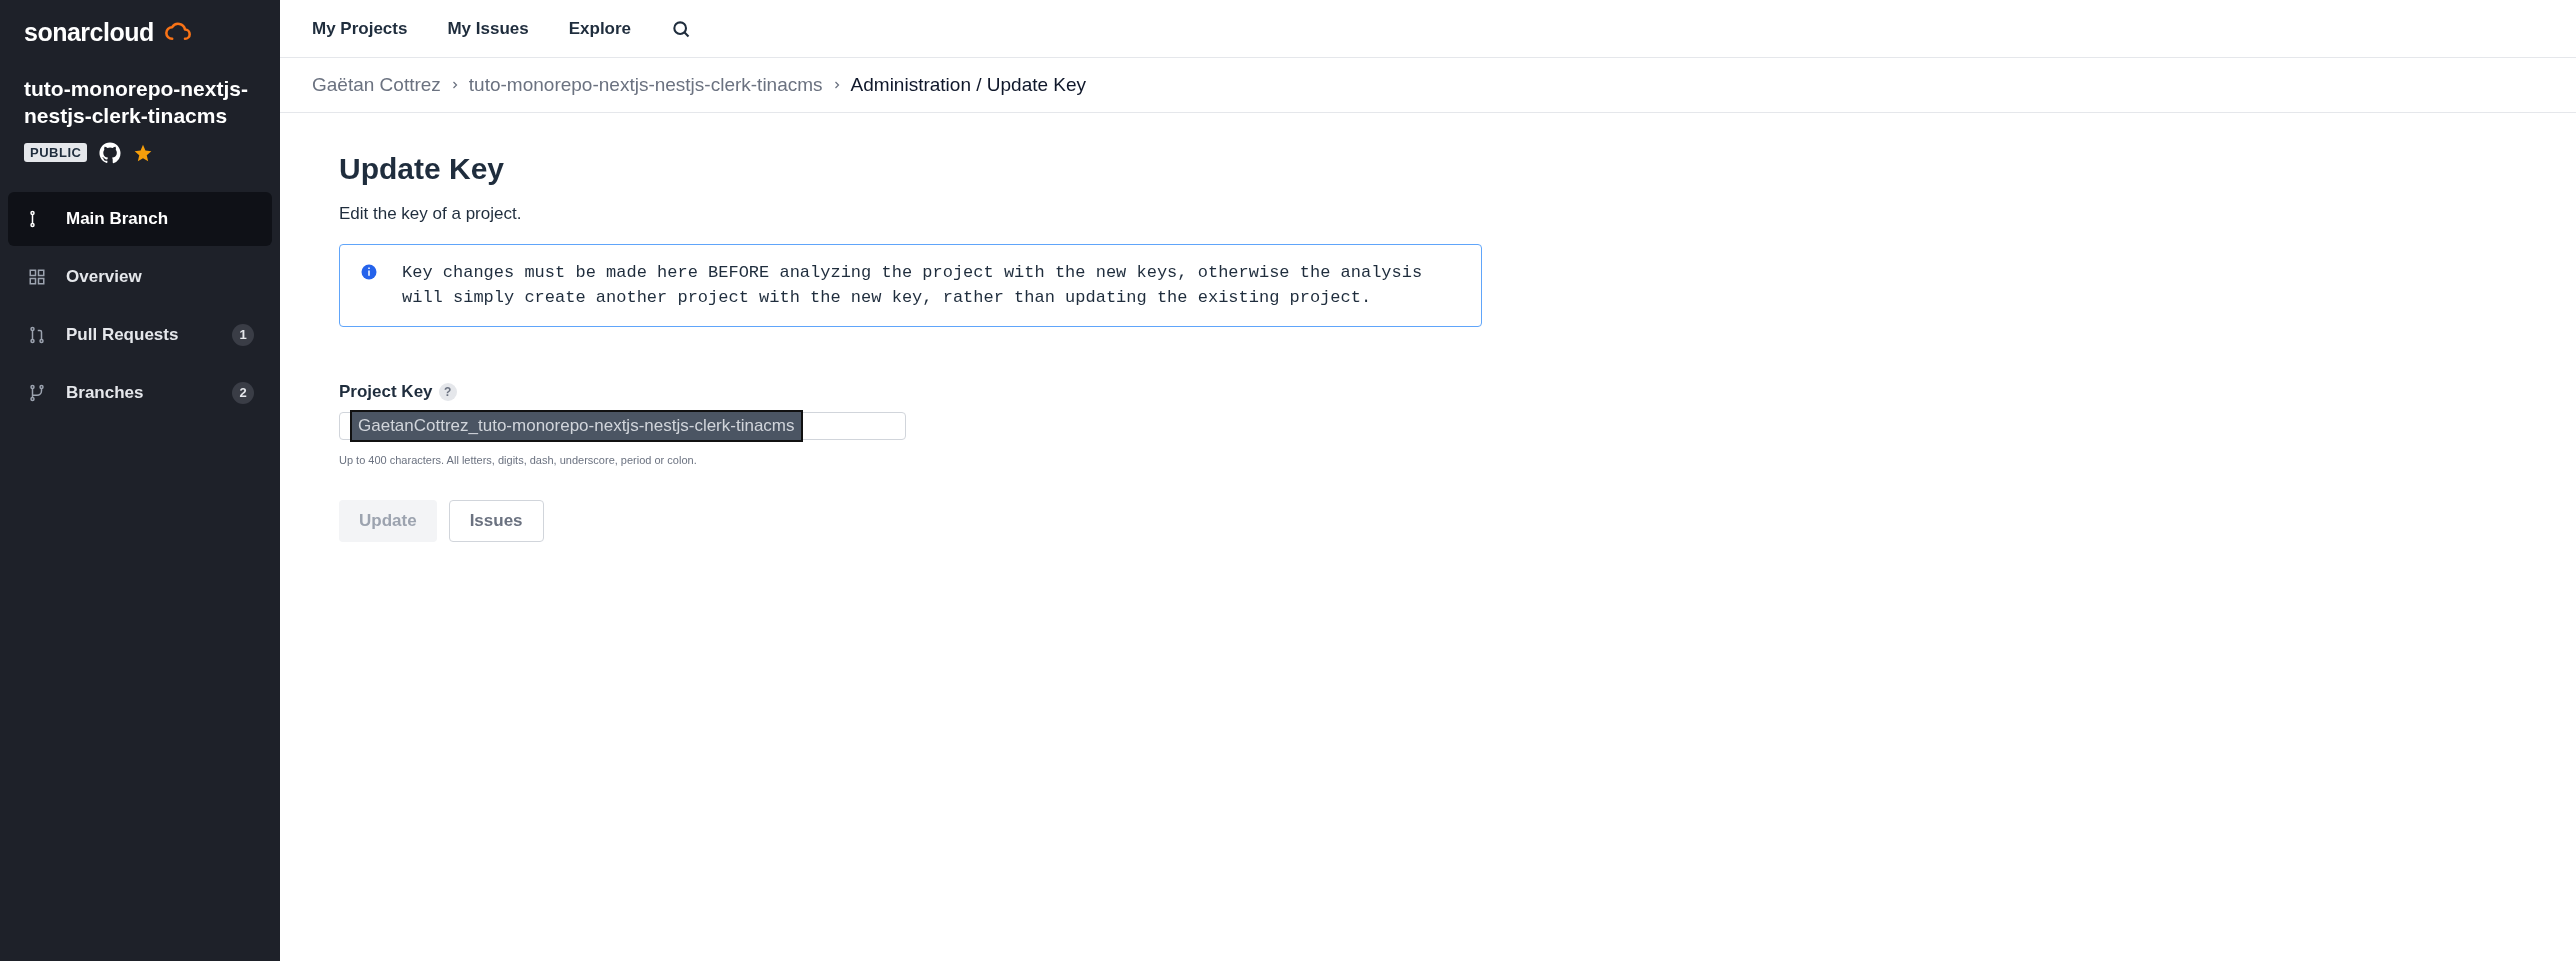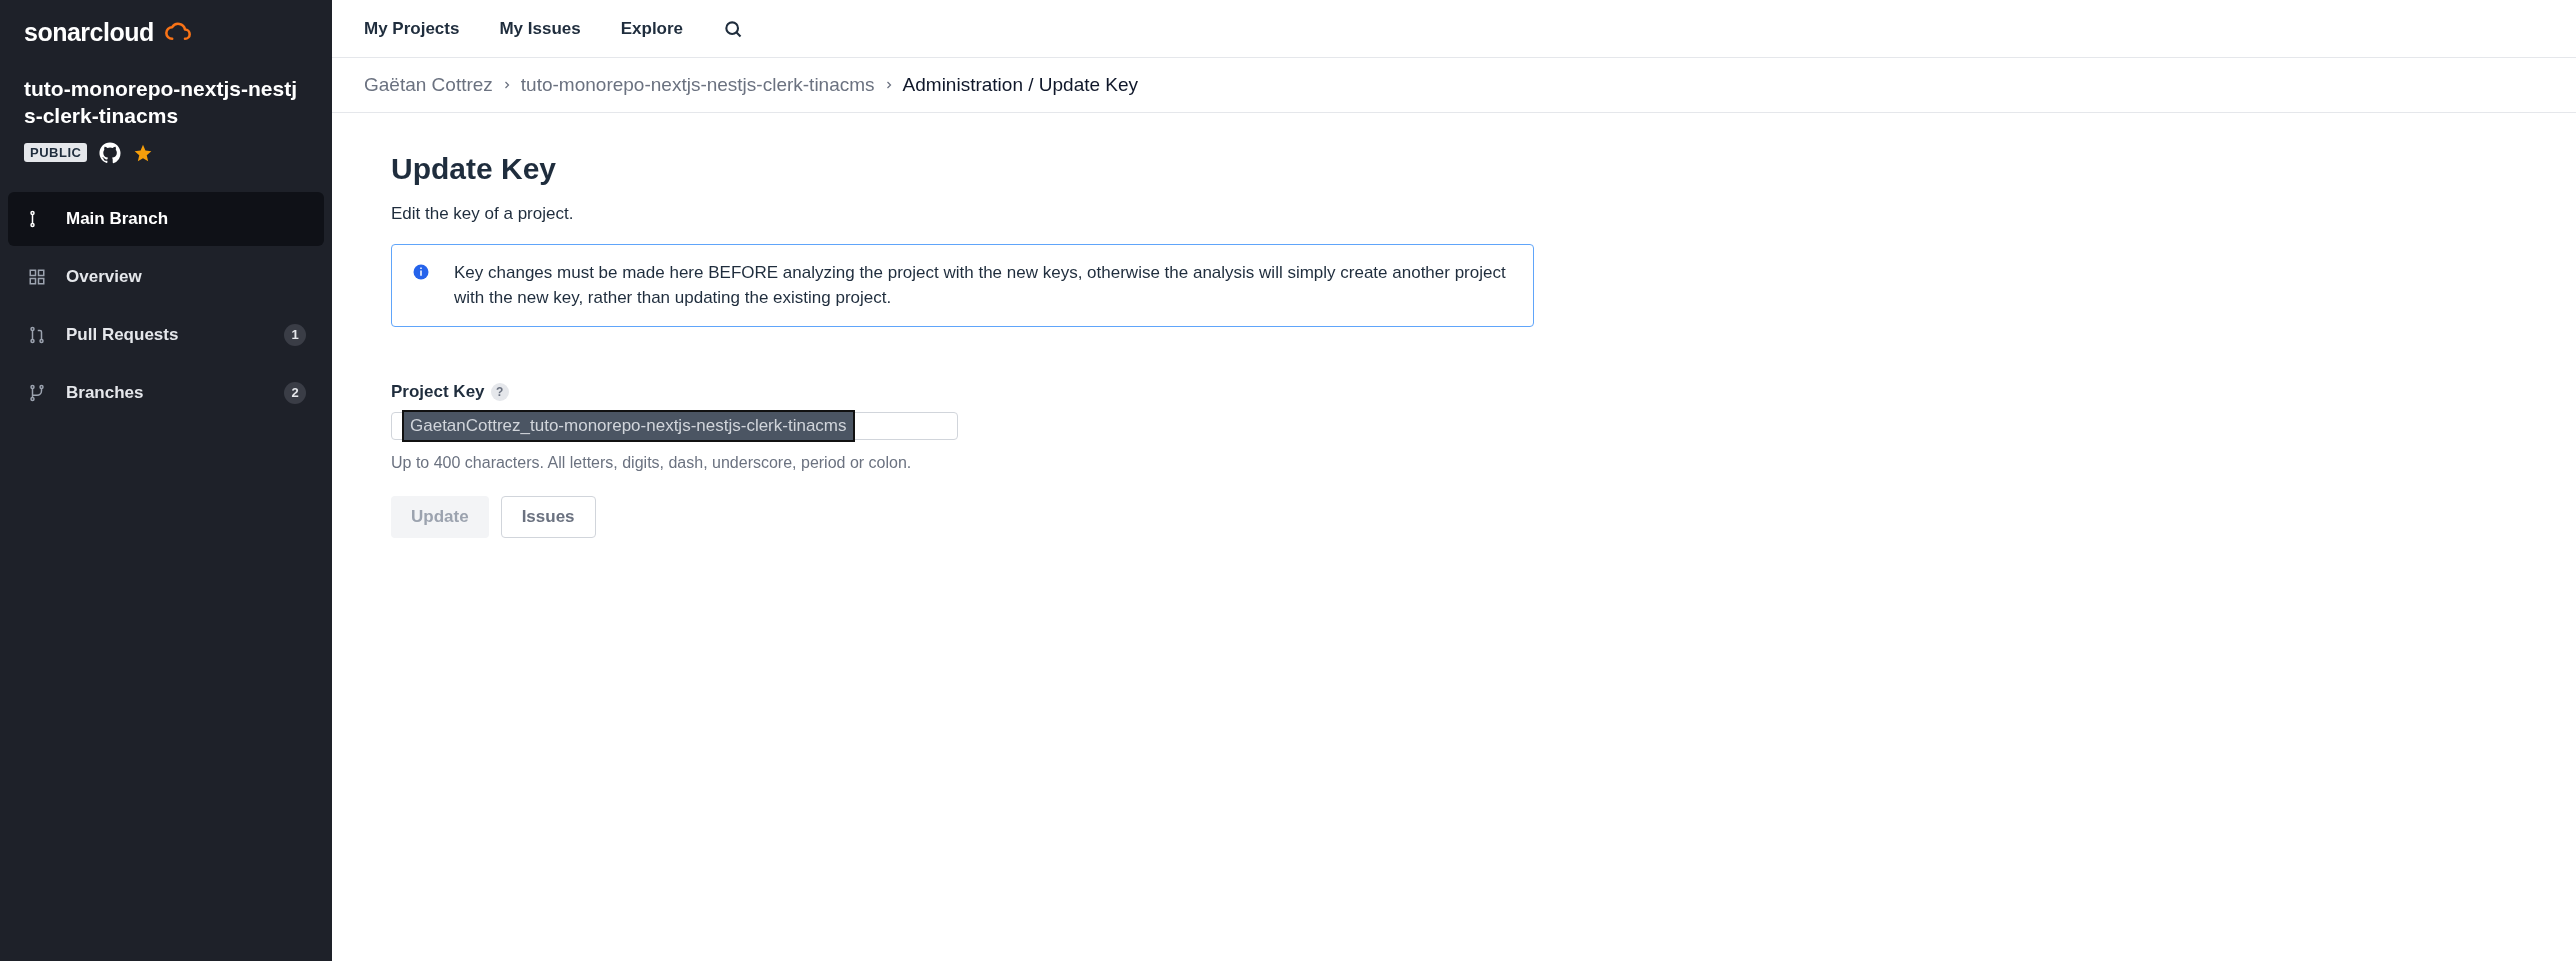--- a/index.html
+++ b/index.html
@@ -5,21 +5,21 @@
   * { box-sizing: border-box; margin: 0; padding: 0; }
   body {
     font-family: -apple-system, BlinkMacSystemFont, "Segoe UI", Helvetica, Arial, sans-serif;
     background: #fff;
     color: #1f2d3d;
   }
   .layout { display: flex; min-height: 100vh; }
 
   
   .sidebar {
-    width: 332px;
+    width: 280px;
     background: #1e2129;
     color: #e5e7eb;
     flex-shrink: 0;
     display: flex;
     flex-direction: column;
   }
   .logo-wrap {
     padding: 18px 24px;
     display: flex;
     align-items: center;
@@ -138,20 +138,21 @@
   }
   .info-box {
     border: 1px solid #60a5fa;
     border-radius: 4px;
     padding: 16px 20px;
     display:flex;
     gap: 24px;
     align-items:flex-start;
     margin-bottom: 55px;
     background:#fff;
+    font-family:Liberation Mono, monospace;
   }
   .info-box .info-icon { color:#2563eb; flex-shrink:0; margin-top:2px; }
   .info-box .info-text { font-size: 17px; color:#1f2d3d; line-height:1.45; }
 
   .form-label-row { display:flex; align-items:center; gap:6px; margin-bottom:10px; }
   .form-label { font-size:17px; font-weight:700; color:#1f2d3d; }
   .help-badge {
     width:18px; height:18px; border-radius:50%;
     background:#e5e7eb; color:#6b7280;
     font-size:12px; font-weight:700;
@@ -169,21 +170,21 @@
     display:flex; align-items:center;
     margin-bottom: 14px;
   }
   .key-input .selected {
     background: #4b5563;
     color: #d1d5db;
     padding: 4px 6px;
     border: 2px solid #111;
     display:inline-block;
   }
-  .help-text { font-size:16px; color:#6b7280; margin-bottom:24px; }
+  .help-text { font-size:11px; color:#6b7280; margin-bottom:34px; }
   .button-row { display:flex; gap:12px; }
   .btn {
     font-size:17px; font-weight:600;
     padding: 10px 20px;
     border-radius:4px;
     cursor:pointer;
     border:none;
   }
   .btn-primary-disabled {
     background:#f3f4f6;

